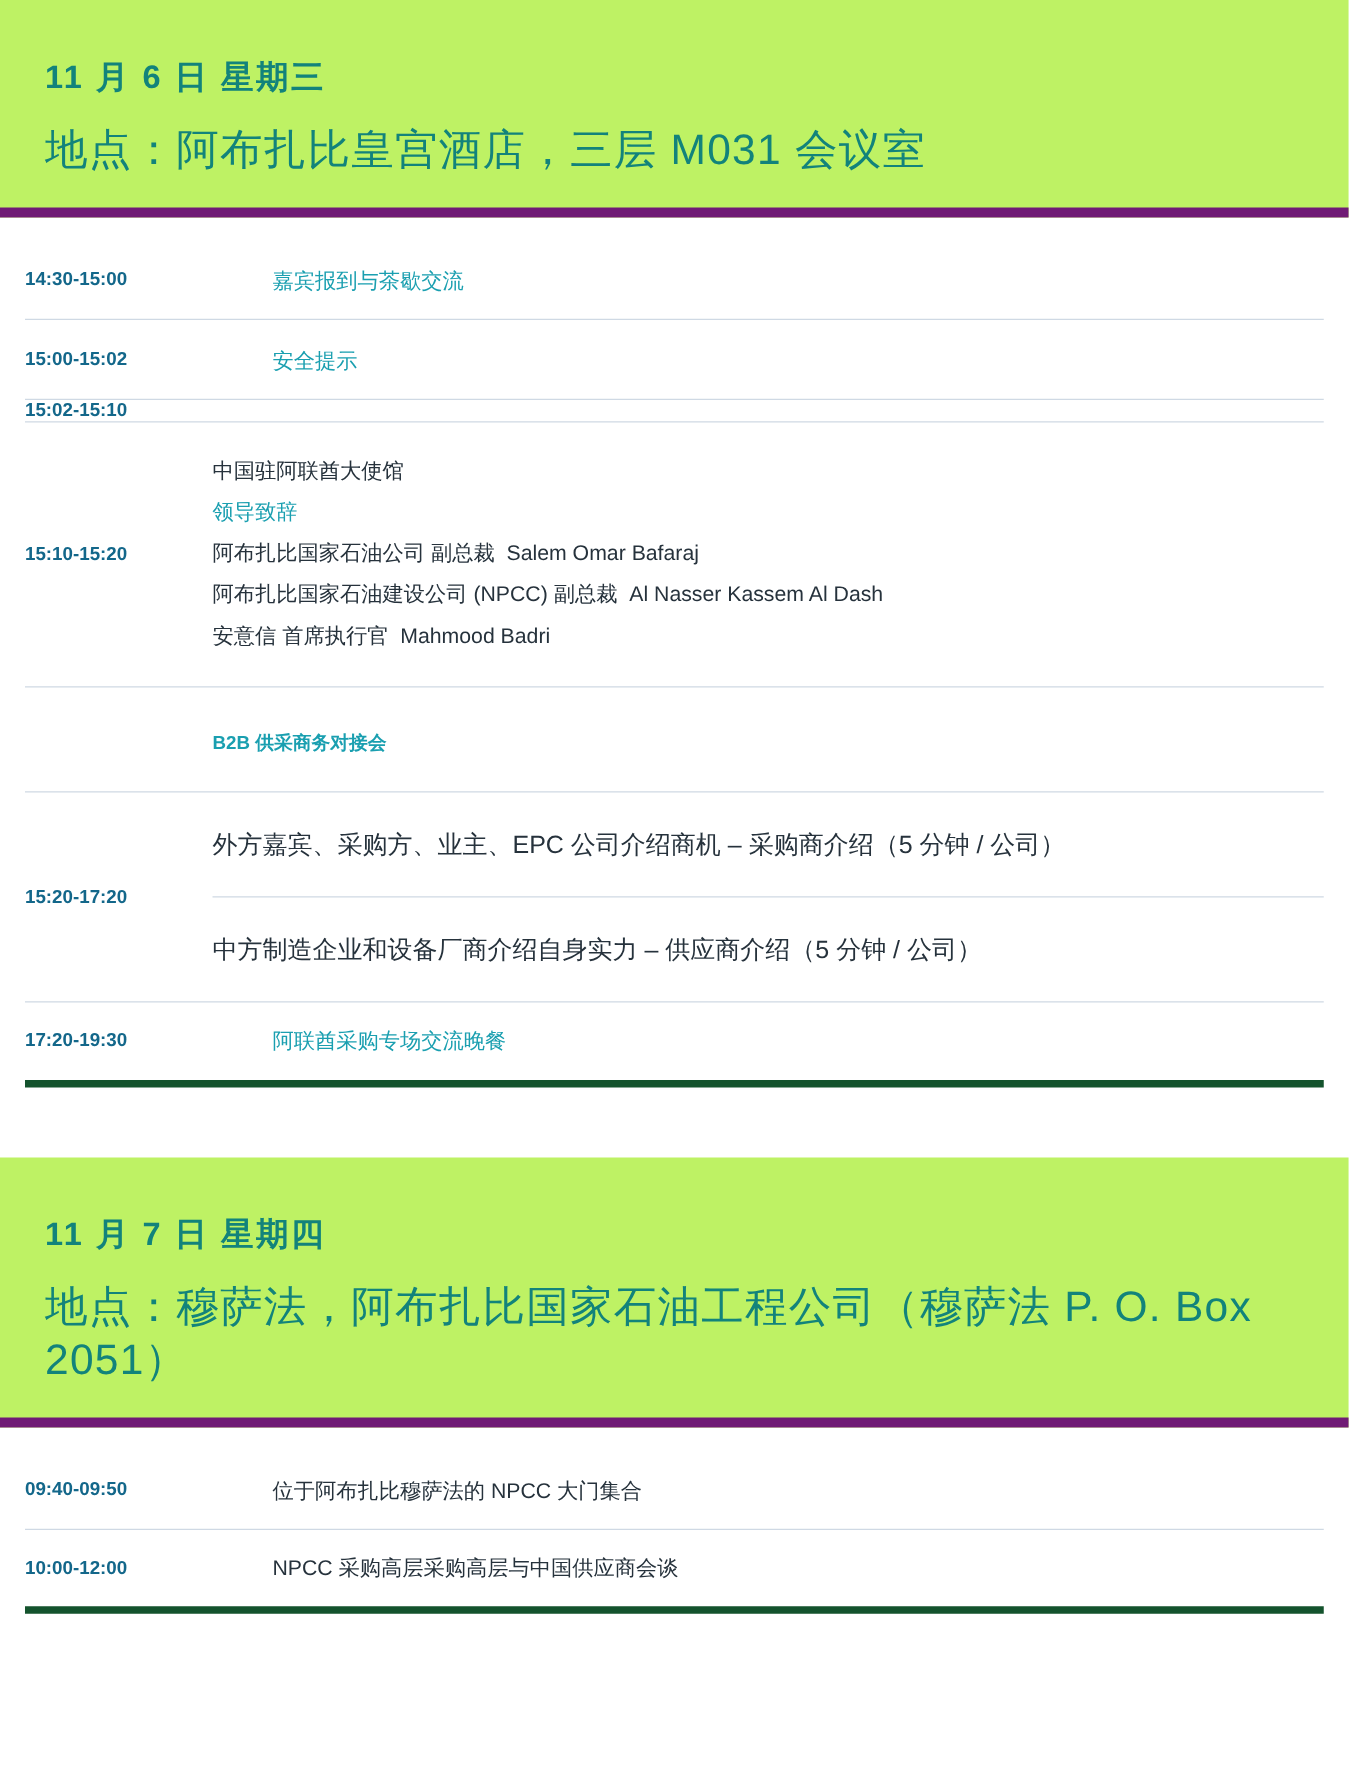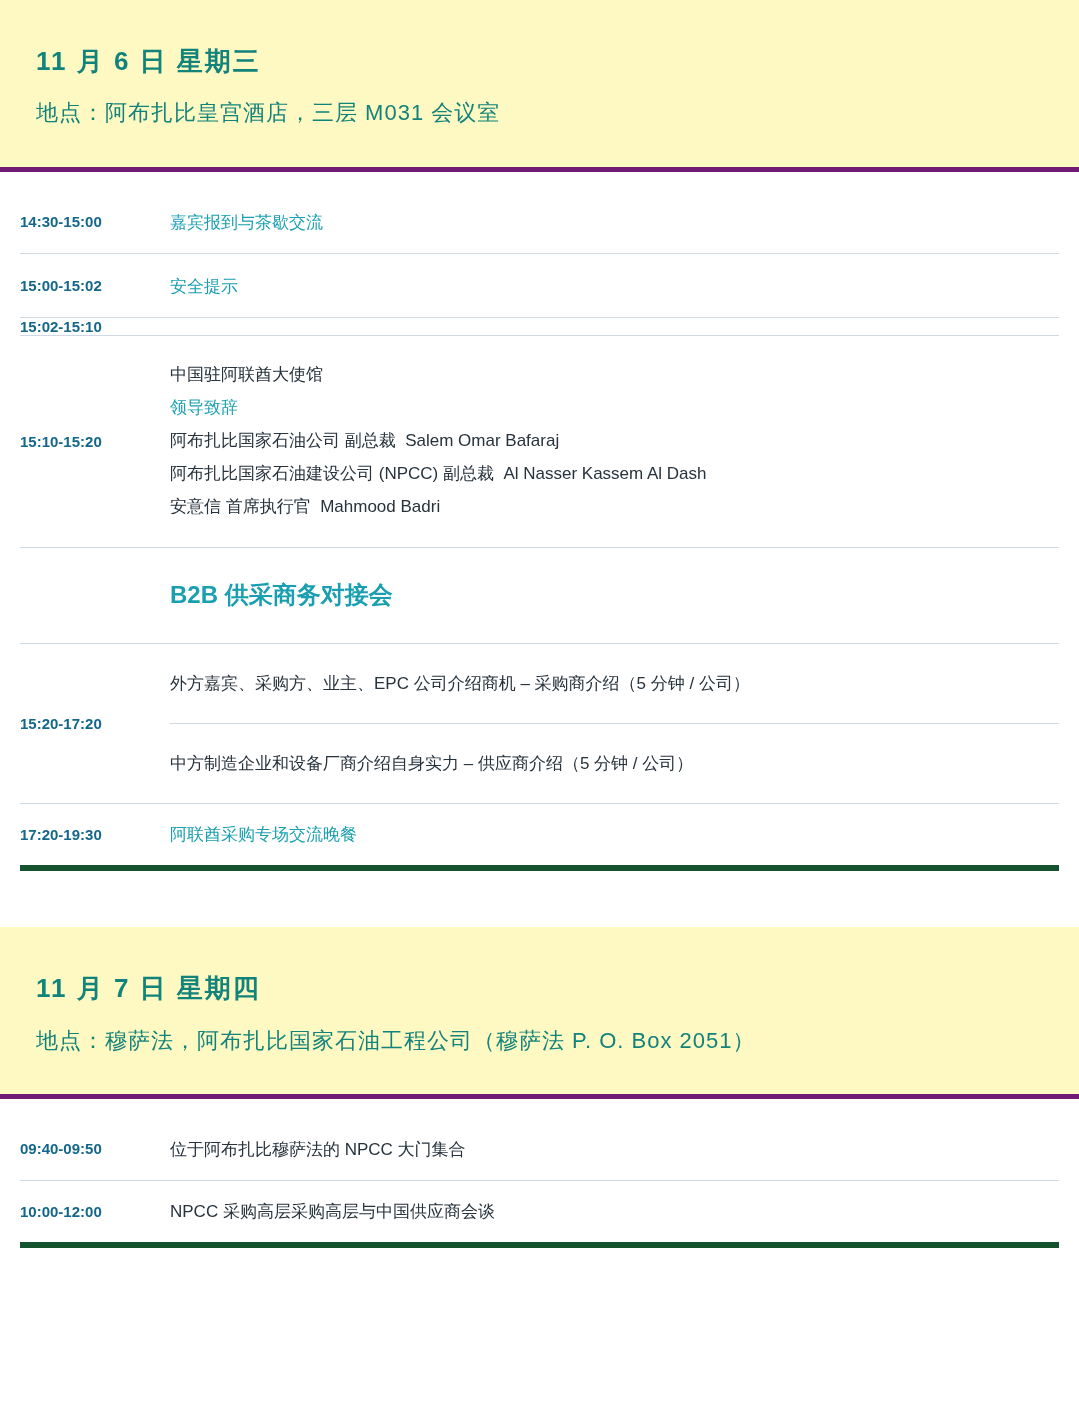--- a/index.html
+++ b/index.html
@@ -14,35 +14,35 @@
     -webkit-font-smoothing: antialiased;
   }
   .page {
     width: 1079px;
     position: relative;
     padding-bottom: 10px;
   }
 
   
   .day-banner {
-    background: #fef9c3;
-    padding: 46px 0 40px 36px;
-    border-bottom: 5px solid #701a75;
+    background: #bef264;
+    padding: 46px 0 24px 36px;
+    border-bottom: 8px solid #701a75;
     box-sizing: border-box;
   }
   .day-banner .day-title {
     font-size: 26px;
     font-weight: bold;
     color: #12837b;
     letter-spacing: 2px;
     margin-bottom: 22px;
     line-height: 1.2;
   }
   .day-banner .day-venue {
-    font-size: 22px;
+    font-size: 34px;
     color: #12837b;
     letter-spacing: 1px;
     line-height: 1.25;
   }
 
   
   .schedule {
     padding: 0 20px 0 20px;
   }
 
@@ -78,41 +78,41 @@
     color: #26323c;
     line-height: 1.95;
     white-space: pre-wrap;
   }
   .line.accent {
     color: #1a9fb0;
   }
   .line.accent-b {
     color: #1a9fb0;
     font-weight: bold;
-    font-size: 24px;
+    font-size: 15px;
   }
   .line.indent {
     padding-left: 86px;
   }
 
   
-  .r-simple { min-height: 64px; }
+  .r-simple { min-height: 64px; gap: 48px; }
   .r-simple .content { padding: 14px 0 14px 0; }
 
   .r-block .content { padding: 22px 0 24px 0; }
 
   .r-b2b { min-height: 84px; }
   .r-b2b .content { padding: 24px 0 24px 0; }
 
   
   .row.nested { border-bottom: 1px solid #cfd9e4; }
   .nested .content { padding: 0; }
   .sub {
     padding: 28px 0 28px 0;
-    font-size: 17px;
+    font-size: 20px;
     color: #26323c;
   }
   .sub + .sub { border-top: 1px solid #cfd9e4; }
   .nested .time { align-items: center; }
 
   .gap {
     height: 56px;
   }
   .gap-small { height: 18px; }
 </style>

